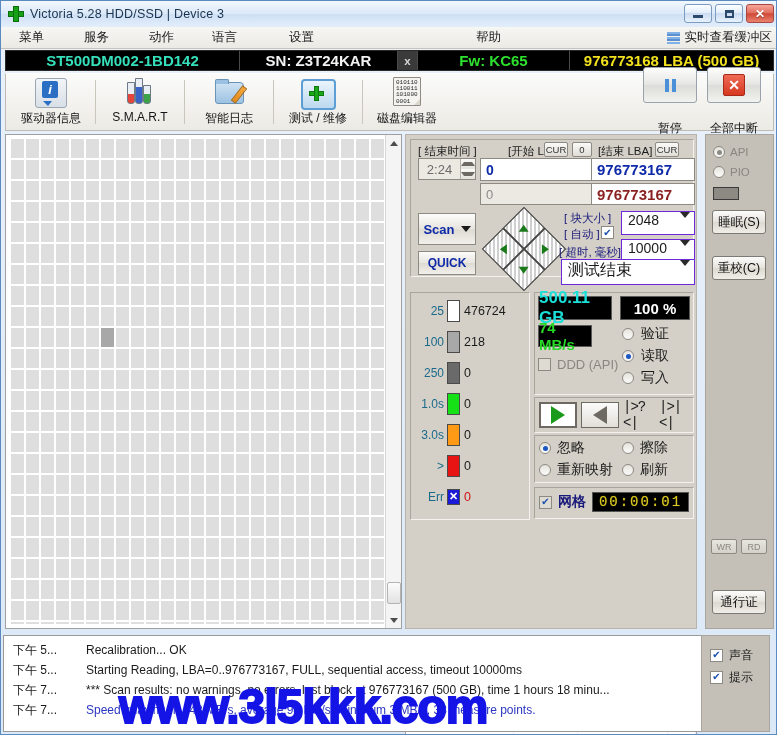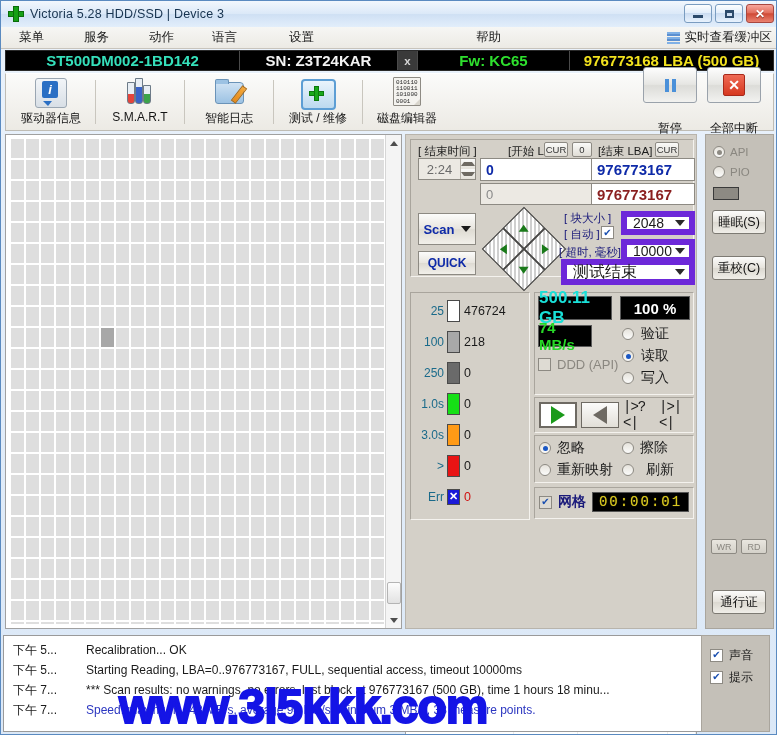--- a/index.html
+++ b/index.html
@@ -268,22 +268,22 @@
     border: 1px solid #3a3a3a; transform: rotate(45deg);
     display: flex; align-items: center; justify-content: center;
   }
   .dpad .dbox > i { transform: rotate(-45deg); }
   .gtri-u { width:0;height:0;border-left:5px solid transparent;border-right:5px solid transparent;border-bottom:7px solid #1a7a1a; }
   .gtri-d { width:0;height:0;border-left:5px solid transparent;border-right:5px solid transparent;border-top:7px solid #1a7a1a; }
   .gtri-l { width:0;height:0;border-top:5px solid transparent;border-bottom:5px solid transparent;border-right:7px solid #1a7a1a; }
   .gtri-r { width:0;height:0;border-top:5px solid transparent;border-bottom:5px solid transparent;border-left:7px solid #1a7a1a; }
 
   .combo {
-    background: #fff; border: 6px solid #6d28d9; box-sizing: border-box;
-    display: flex; align-items: center; justify-content: space-between;
+    background: #fff; border: 1px solid #6d28d9; box-sizing: border-box;
+    display: flex; align-items: flex-start; justify-content: space-between;
     padding: 0 4px 0 6px; font-size: 14px; color: #1b1b1b;
   }
   .combo .cv { overflow: hidden; white-space: nowrap; }
   .combo .carrow { width:0;height:0;border-left:5px solid transparent;border-right:5px solid transparent;border-top:6px solid #2a2a2a; }
 
   .chk {
     width: 13px; height: 13px; background: #fff; border: 1px solid #8d8a83;
     display: inline-flex; align-items: center; justify-content: center;
     box-sizing: border-box; flex: none;
   }
@@ -1296,21 +1296,21 @@
         <span class="lbl-s" style="font-size:14px;">忽略</span>
       </div>
       <div class="sec" style="left:216px;top:304px;display:flex;align-items:center;gap:6px;">
         <span class="radio"></span>
         <span class="lbl-s" style="font-size:14px;">擦除</span>
       </div>
       <div class="sec" style="left:133px;top:326px;display:flex;align-items:center;gap:6px;">
         <span class="radio"></span>
         <span class="lbl-s" style="font-size:14px;">重新映射</span>
       </div>
-      <div class="sec" style="left:216px;top:326px;display:flex;align-items:center;gap:12px;">
+      <div class="sec" style="left:216px;top:326px;display:flex;align-items:center;gap:6px;">
         <span class="radio"></span>
         <span class="lbl-s" style="font-size:14px;">刷新</span>
       </div>
 
       <div class="sec groupbox" style="left:128px;top:352px;width:160px;height:32px;"></div>
       <div class="sec" style="left:133px;top:357px;display:flex;align-items:center;gap:6px;width:150px;">
         <span class="chk on dis"></span>
         <span class="lbl-s" style="font-size:14px;font-weight:bold;color:#1a1a7a;">网格</span>
         <span class="timer">00:00:01</span>
       </div>

